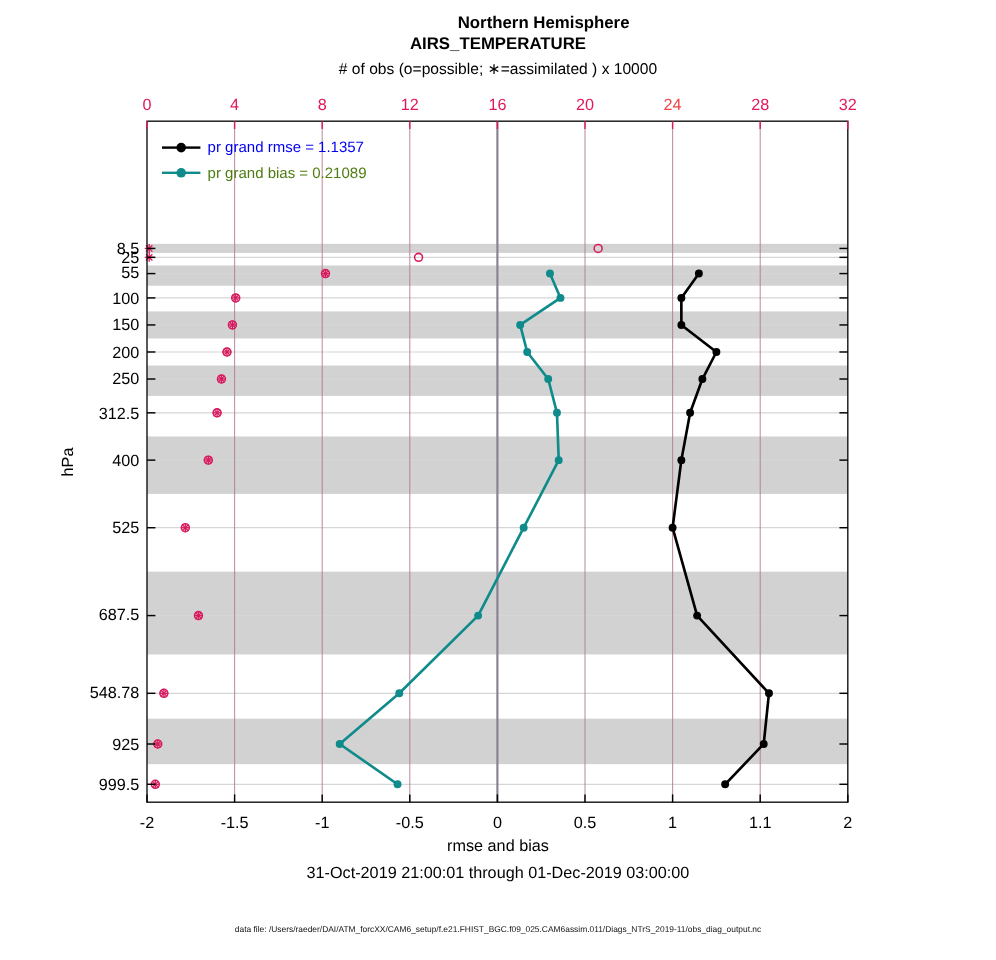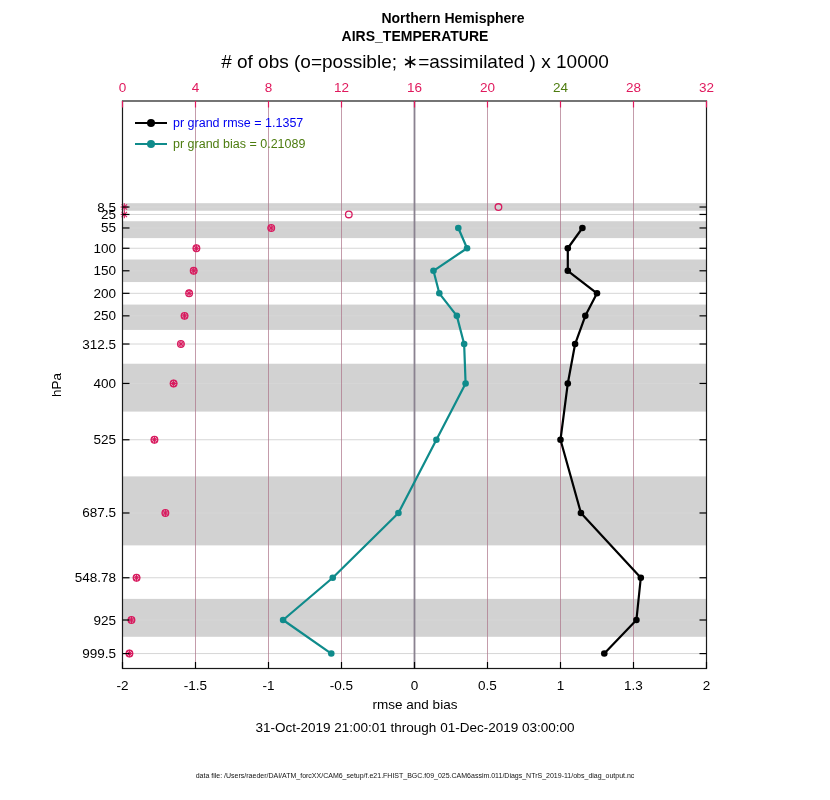--- a/index.html
+++ b/index.html
@@ -4,21 +4,21 @@
 <style>
   html,body{margin:0;padding:0;background:#fff;}
   #app{
     position:relative;width:830px;height:800px;background:#ffffff;
     font-family:"Liberation Sans", sans-serif;color:#000;overflow:hidden;
   }
   .abs{position:absolute;}
   .title{left:0;width:830px;text-align:center;font-weight:bold;font-size:14px;}
   #title1{top:10px;margin-left:38px;}
   #title2{top:28px;}
-  #obsLabel{left:0;width:830px;text-align:center;font-size:19px;top:50px;}
+  #obsLabel{left:0;width:830px;text-align:center;font-size:13px;top:50px;}
   .tlab-top{position:absolute;font-size:13.5px;transform:translateX(-50%);top:80px;}
   .tlab-bot{position:absolute;font-size:13.5px;transform:translateX(-50%);top:678px;color:#000;}
   .tlab-left{position:absolute;font-size:13.5px;width:80px;text-align:right;line-height:15px;}
   #ylab{left:37px;top:370px;width:40px;height:30px;font-size:13.5px;
         transform:rotate(-90deg);text-align:center;line-height:30px;}
   #xlab{left:0;width:830px;text-align:center;font-size:13.5px;top:697px;}
   #dateSub{left:0;width:830px;text-align:center;font-size:13.5px;top:720px;}
   #dataFile{left:0;width:830px;text-align:center;font-size:7px;top:772px;color:#111;}
   #plot{left:0;top:0;}
   #legend{left:135px;top:112px;font-size:12.5px;}
@@ -238,31 +238,31 @@
       <line x1="706.5" x2="699.5" y1="653.5747" y2="653.5747" stroke="#000" stroke-width="1.2"></line>
     </svg>
 
   <div id="tickLayer" class="abs" style="left:0;top:0;width:830px;height:800px;pointer-events:none;">
       <div class="tlab-top" style="left: 122.5px; color: rgb(224, 25, 93);">0</div>
       <div class="tlab-top" style="left: 195.5px; color: rgb(224, 25, 93);">4</div>
       <div class="tlab-top" style="left: 268.5px; color: rgb(224, 25, 93);">8</div>
       <div class="tlab-top" style="left: 341.5px; color: rgb(224, 25, 93);">12</div>
       <div class="tlab-top" style="left: 414.5px; color: rgb(224, 25, 93); text-align: right;">16</div>
       <div class="tlab-top" style="left: 487.5px; color: rgb(224, 25, 93);">20</div>
-      <div class="tlab-top" style="left: 560.5px; color: #4d7c0f;">24</div>
+      <div class="tlab-top" style="left: 560.5px; color: #ef4444;">24</div>
       <div class="tlab-top" style="left: 633.5px; color: rgb(224, 25, 93);">28</div>
       <div class="tlab-top" style="left: 706.5px; color: rgb(224, 25, 93);">32</div>
       <div class="tlab-bot" style="left: 122.5px;">-2</div>
       <div class="tlab-bot" style="left: 195.5px;">-1.5</div>
       <div class="tlab-bot" style="left: 268.5px;">-1</div>
       <div class="tlab-bot" style="left: 341.5px;">-0.5</div>
       <div class="tlab-bot" style="left: 414.5px;">0</div>
       <div class="tlab-bot" style="left: 487.5px;">0.5</div>
       <div class="tlab-bot" style="left: 560.5px;">1</div>
-      <div class="tlab-bot" style="left: 633.5px;">1.3</div>
+      <div class="tlab-bot" style="left: 633.5px;">1.1</div>
       <div class="tlab-bot" style="left: 706.5px;">2</div>
       <div class="tlab-left" style="left: 36px; width: 80px; top: 199.53px;">8.5</div>
       <div class="tlab-left" style="left: 36px; width: 80px; top: 206.965px;">25</div>
       <div class="tlab-left" style="left: 36px; width: 80px; top: 220.483px;">55</div>
       <div class="tlab-left" style="left: 36px; width: 80px; top: 240.76px;">100</div>
       <div class="tlab-left" style="left: 36px; width: 80px; top: 263.29px;">150</div>
       <div class="tlab-left" style="left: 36px; width: 80px; top: 285.82px;">200</div>
       <div class="tlab-left" style="left: 36px; width: 80px; top: 308.35px;">250</div>
       <div class="tlab-left" style="left: 36px; width: 80px; top: 336.512px;">312.5</div>
       <div class="tlab-left" style="left: 36px; width: 80px; top: 375.94px;">400</div>

